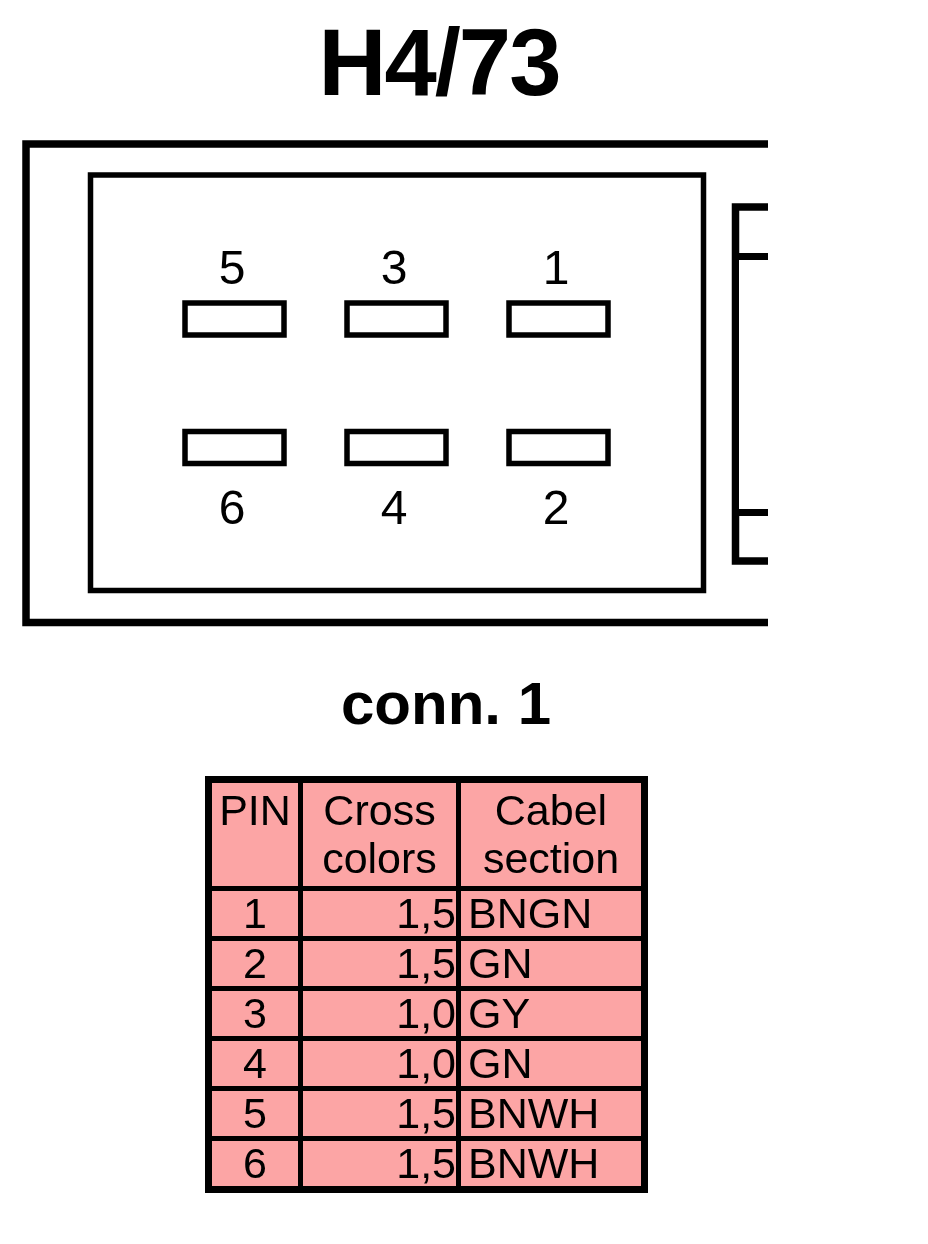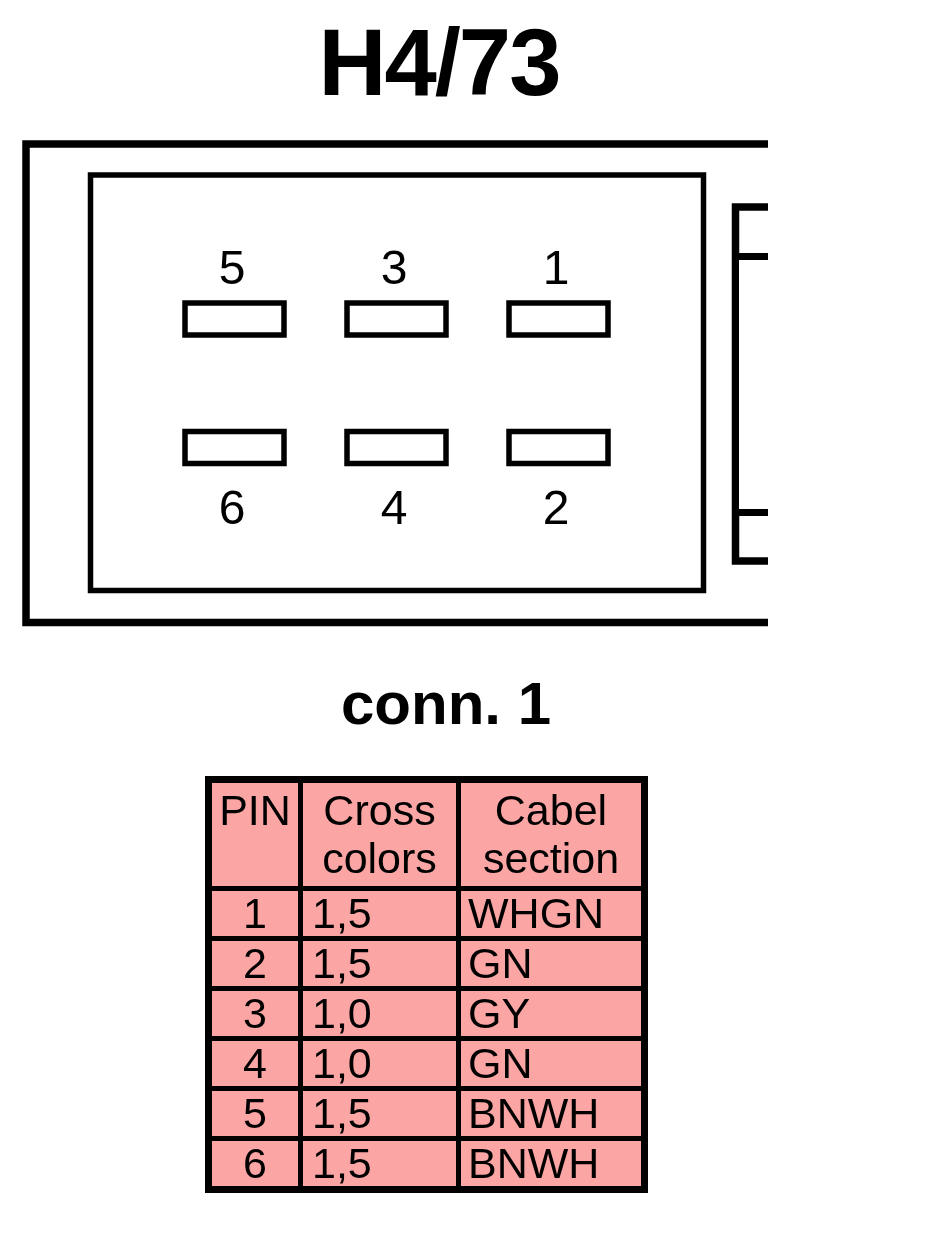--- a/index.html
+++ b/index.html
@@ -69,21 +69,21 @@
     text-align: center;
     line-height: 1.12;
   }
   table.pin-table td {
     height: 45px;
     vertical-align: middle;
     line-height: 1;
     padding: 0;
   }
   td.cell-pin   { text-align: center; }
-  td.cell-cross { text-align: left; padding-left: 9px !important; }
+  td.cell-cross { text-align: right; padding-left: 9px !important; }
   td.cell-color { text-align: left; padding-left: 7px !important; }
 </style>
 </head>
 <body>
 
 <div class="page">
 
   <div class="diagram-title">H4/73</div>
 
   <svg class="connector-svg" width="928" height="780" viewBox="0 0 928 780" aria-hidden="true">
@@ -126,21 +126,21 @@
       <tr>
         <th>PIN</th>
         <th>Cross colors</th>
         <th>Cabel section</th>
       </tr>
     </thead>
     <tbody>
       <tr>
         <td class="cell-pin">1</td>
         <td class="cell-cross">1,5</td>
-        <td class="cell-color">WHGN</td>
+        <td class="cell-color">BNGN</td>
       </tr>
       <tr>
         <td class="cell-pin">2</td>
         <td class="cell-cross">1,5</td>
         <td class="cell-color">GN</td>
       </tr>
       <tr>
         <td class="cell-pin">3</td>
         <td class="cell-cross">1,0</td>
         <td class="cell-color">GY</td>

